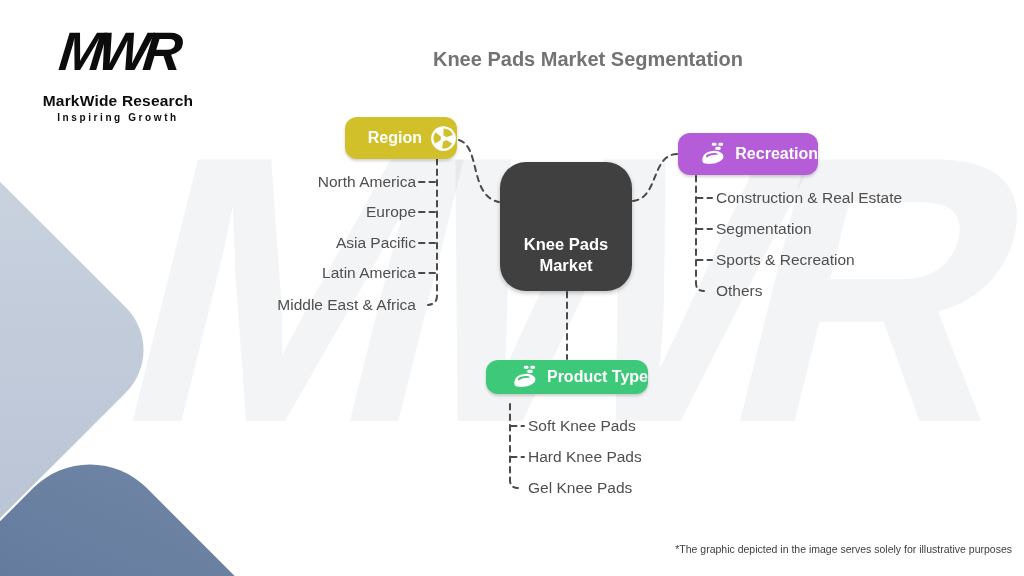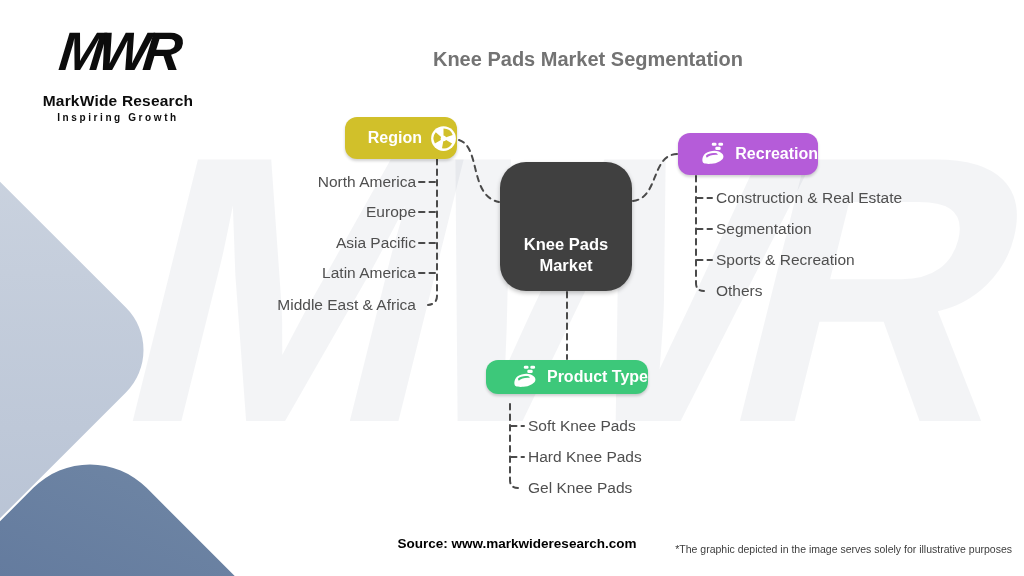--- a/index.html
+++ b/index.html
@@ -166,16 +166,15 @@
 
   <div class="item item-left-app" style="top:187px;">Construction &amp; Real Estate</div>
   <div class="item item-left-app" style="top:218px;">Segmentation</div>
   <div class="item item-left-app" style="top:249px;">Sports &amp; Recreation</div>
   <div class="item item-left-app" style="top:280px;">Others</div>
 
   <div class="item item-left-prod" style="top:415px;">Soft Knee Pads</div>
   <div class="item item-left-prod" style="top:446px;">Hard Knee Pads</div>
   <div class="item item-left-prod" style="top:477px;">Gel Knee Pads</div>
 
-  <div class="source">Source: www.markwideresearch.com</div>
   <div class="disclaimer">*The graphic depicted in the image serves solely for illustrative purposes</div>
 
 </div>
 
 </body></html>

